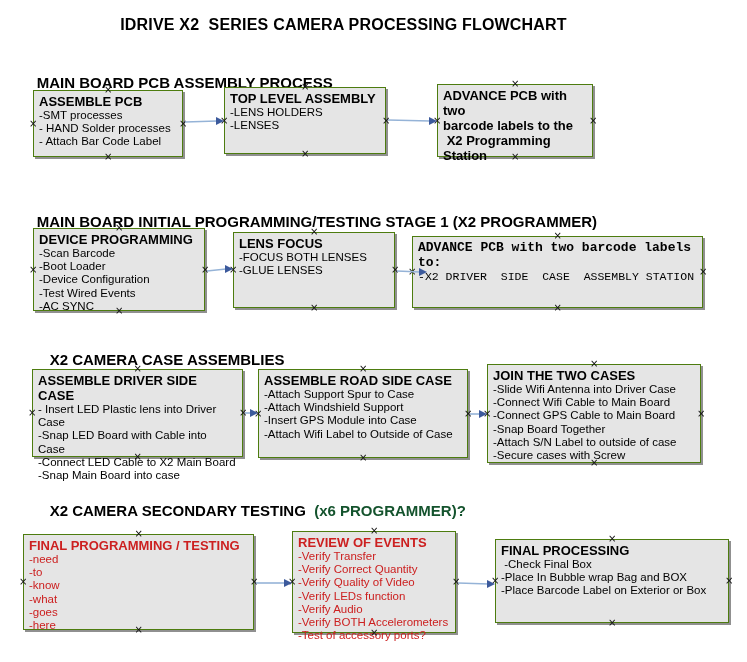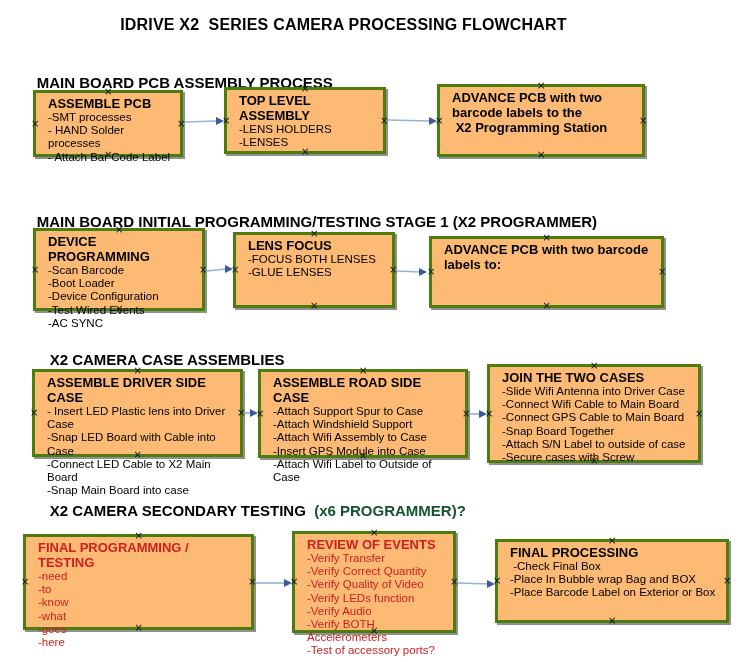--- a/index.html
+++ b/index.html
@@ -9,43 +9,43 @@
   .page-title{position:absolute;left:0;top:16px;width:747px;text-align:center;
       padding-right:60px;box-sizing:border-box;
       font-size:16px;font-weight:bold;letter-spacing:.2px;white-space:pre-wrap;}
   .sec-head{position:absolute;font-size:15px;font-weight:bold;white-space:pre-wrap;}
   .sec-head .red{color:#14532d;}
   .h1{left:20px;top:57px;}
   .h2{left:20px;top:196px;}
   .h3{left:33px;top:334px;}
   .h4{left:33px;top:485px;}
 
-  .fbox{position:absolute;background:#fdba74;border:3px solid #4d7c0f;
+  .fbox{position:absolute;background:#e5e5e5;border:1px solid #4d7c0f;
         box-shadow:2px 2px 0 #909090;box-sizing:border-box;
-        padding:3px 6px 2px 12px;overflow:visible;}
+        padding:3px 6px 2px 5px;overflow:visible;}
   .bt{font-size:13px;font-weight:bold;line-height:15px;white-space:pre-wrap;}
   .bi{font-size:11.5px;line-height:13.2px;white-space:pre-wrap;}
   .redtext .bt,.redtext .bi{color:#cc2020;}
 
   
   .cp{position:absolute;font-size:10px;line-height:8px;color:#111;
       font-family:"DejaVu Sans",sans-serif;width:8px;height:8px;text-align:center;}
   .cp::before{content:"\00d7";}
   .cpt{top:-5px;left:50%;margin-left:-4px;}
   .cpb{bottom:-5px;left:50%;margin-left:-4px;}
   .cpl{left:-5px;top:50%;margin-top:-4px;}
   .cpr{right:-5px;top:50%;margin-top:-4px;}
 
   
   .bA1{left:33px;top:90px;width:150px;height:67px;}
   .bA2{left:224px;top:87px;width:162px;height:67px;}
-  .bA3{left:437px;top:84px;width:208px;height:73px;}
+  .bA3{left:437px;top:84px;width:156px;height:73px;}
   .bB1{left:33px;top:228px;width:172px;height:83px;}
   .bB2{left:233px;top:232px;width:162px;height:76px;}
-  .bB3{left:429px;top:236px;width:235px;height:72px;}
+  .bB3{left:412px;top:236px;width:291px;height:72px;font-family:Liberation Mono, monospace;}
   .bC1{left:32px;top:369px;width:211px;height:88px;}
   .bC2{left:258px;top:369px;width:210px;height:89px;}
   .bC3{left:487px;top:364px;width:214px;height:99px;}
   .bD1{left:23px;top:534px;width:231px;height:96px;}
   .bD2{left:292px;top:531px;width:164px;height:102px;}
   .bD3{left:495px;top:539px;width:234px;height:84px;}
 
   svg.overlay{position:absolute;left:0;top:0;pointer-events:none;}
 </style>
 </head>
@@ -121,20 +121,21 @@
     <div class="bi">-FOCUS BOTH LENSES</div>
     <div class="bi">-GLUE LENSES</div>
   </div>
 
   <div class="fbox bB3">
     <span class="cp cpt"></span>
     <span class="cp cpb"></span>
     <span class="cp cpl"></span>
     <span class="cp cpr"></span>
     <div class="bt">ADVANCE PCB with two barcode labels to:</div>
+    <div class="bi">-X2 DRIVER  SIDE  CASE  ASSEMBLY STATION</div>
   </div>
 
   <div class="fbox bC1">
     <span class="cp cpt"></span>
     <span class="cp cpb"></span>
     <span class="cp cpl"></span>
     <span class="cp cpr"></span>
     <div class="bt">ASSEMBLE DRIVER SIDE CASE</div>
     <div class="bi">- Insert LED Plastic lens into Driver Case</div>
     <div class="bi">-Snap LED Board with Cable into Case</div>
@@ -143,21 +144,20 @@
   </div>
 
   <div class="fbox bC2">
     <span class="cp cpt"></span>
     <span class="cp cpb"></span>
     <span class="cp cpl"></span>
     <span class="cp cpr"></span>
     <div class="bt">ASSEMBLE ROAD SIDE CASE</div>
     <div class="bi">-Attach Support Spur to Case</div>
     <div class="bi">-Attach Windshield Support</div>
-    <div class="bi">-Attach Wifi Assembly to Case</div>
     <div class="bi">-Insert GPS Module into Case</div>
     <div class="bi">-Attach Wifi Label to Outside of Case</div>
   </div>
 
   <div class="fbox bC3">
     <span class="cp cpt"></span>
     <span class="cp cpb"></span>
     <span class="cp cpl"></span>
     <span class="cp cpr"></span>
     <div class="bt">JOIN THE TWO CASES</div>

